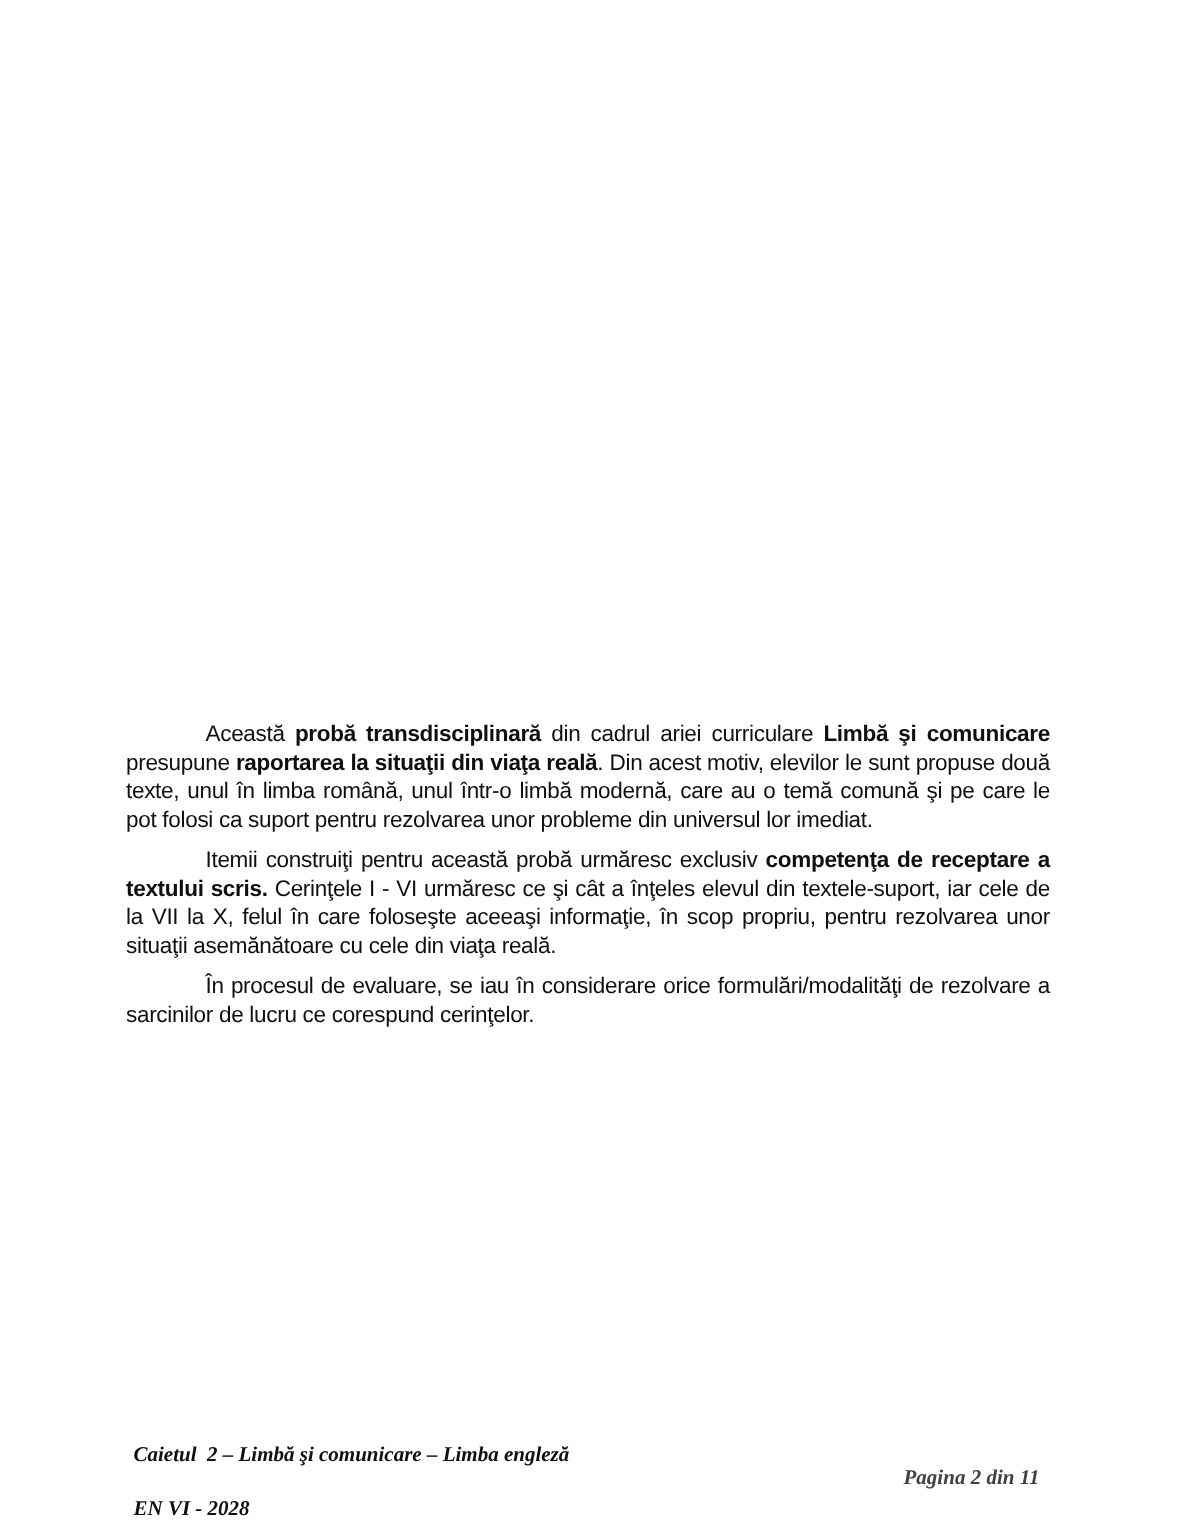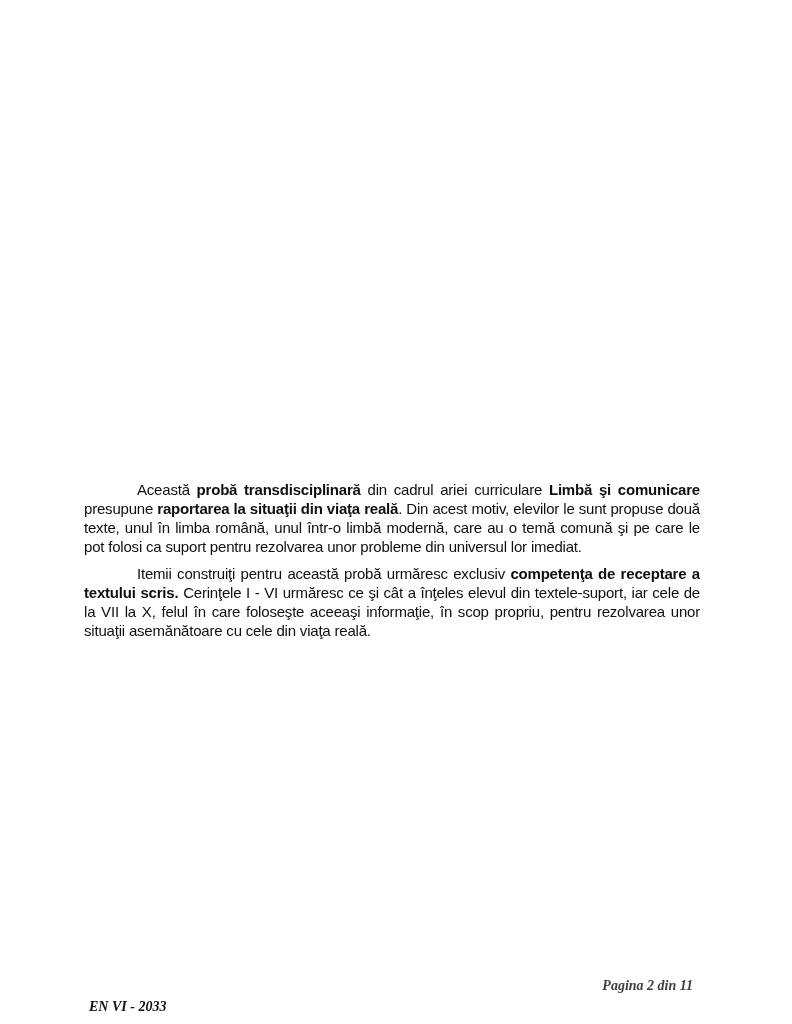--- a/index.html
+++ b/index.html
@@ -74,20 +74,22 @@
   }
 </style>
 </head>
 <body>
 
 <div class="page">
 
   <div class="content">
     <p class="para"><span>Această </span><b>probă transdisciplinară</b><span> din cadrul ariei curriculare </span><b>Limbă şi comunicare</b><span> presupune </span><b>raportarea la situaţii din viaţa reală</b><span>. Din acest motiv, elevilor le sunt propuse două texte, unul în limba română, unul într-o limbă modernă, care au o temă comună şi pe care le pot folosi ca suport pentru rezolvarea unor probleme din universul lor imediat.</span></p>
     <p class="para"><span>Itemii construiţi pentru această probă urmăresc exclusiv </span><b>competenţa de receptare a textului scris.</b><span> Cerinţele I - VI urmăresc ce şi cât a înţeles elevul din textele-suport, iar cele de la VII la X, felul în care foloseşte aceeaşi informaţie, în scop propriu, pentru rezolvarea unor situaţii asemănătoare cu cele din viaţa reală.</span></p>
+    <p class="para"><span>În procesul de evaluare, se iau în considerare orice formulări/modalităţi de rezolvare a sarcinilor de lucru ce corespund cerinţelor.</span></p>
   </div>
 
+  <div class="footer-booklet">Caietul  2 – Limbă şi comunicare – Limba engleză</div>
 
   <div class="footer-page">Pagina 2 din 11</div>
 
-  <div class="footer-code">EN VI - 2033</div>
+  <div class="footer-code">EN VI - 2028</div>
 
 </div>
 
 </body></html>

